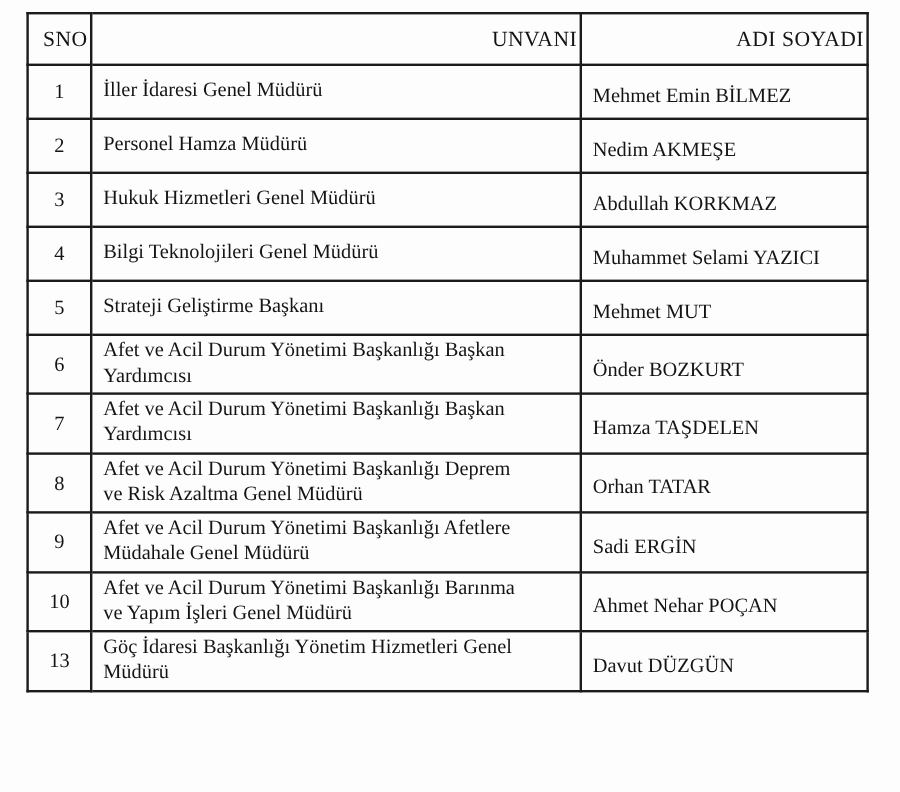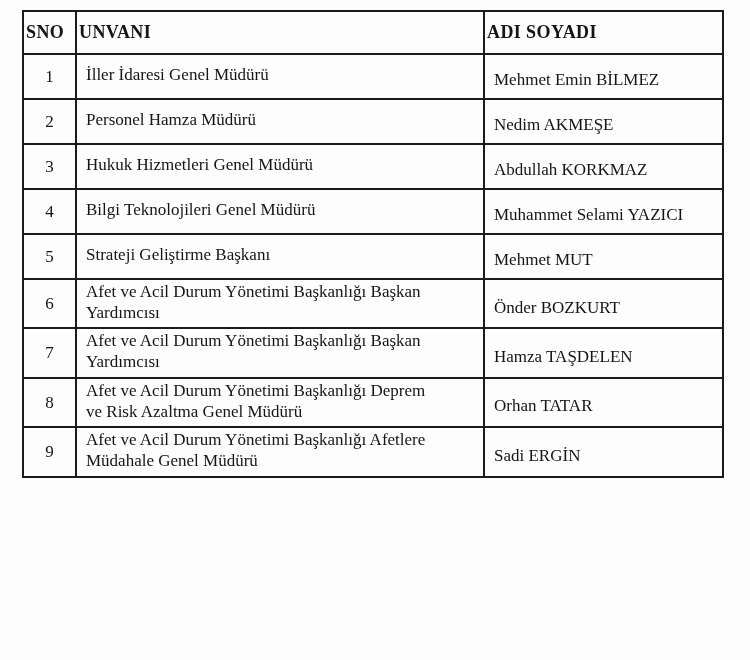--- a/index.html
+++ b/index.html
@@ -27,22 +27,22 @@
   col.c1 { width: 53px; }
   col.c2 { width: 408px; }
   col.c3 { width: 239px; }
   th, td {
     border: 2px solid #1b1b1b;
     overflow: hidden;
   }
   th {
     height: 41px;
     font-size: 18px;
-    font-weight: bold;
-    text-align: left;
+    font-weight: normal;
+    text-align: right;
     letter-spacing: 0.4px;
     padding: 0 2px;
   }
   tbody tr { height: 45px; }
   td {
     font-size: 17px;
     vertical-align: middle;
   }
   td.c-sno {
     text-align: center;
@@ -118,15 +118,27 @@
         <td class="c-unvan">Afet ve Acil Durum Yönetimi Başkanlığı Deprem
 ve Risk Azaltma Genel Müdürü</td>
         <td class="c-name">Orhan TATAR</td>
       </tr>
       <tr>
         <td class="c-sno">9</td>
         <td class="c-unvan">Afet ve Acil Durum Yönetimi Başkanlığı Afetlere
 Müdahale Genel Müdürü</td>
         <td class="c-name">Sadi ERGİN</td>
       </tr>
+      <tr>
+        <td class="c-sno">10</td>
+        <td class="c-unvan">Afet ve Acil Durum Yönetimi Başkanlığı Barınma
+ve Yapım İşleri Genel Müdürü</td>
+        <td class="c-name">Ahmet Nehar POÇAN</td>
+      </tr>
+      <tr>
+        <td class="c-sno">13</td>
+        <td class="c-unvan">Göç İdaresi Başkanlığı Yönetim Hizmetleri Genel
+Müdürü</td>
+        <td class="c-name">Davut DÜZGÜN</td>
+      </tr>
     </tbody>
   </table>
 </div>
 
 </body></html>

